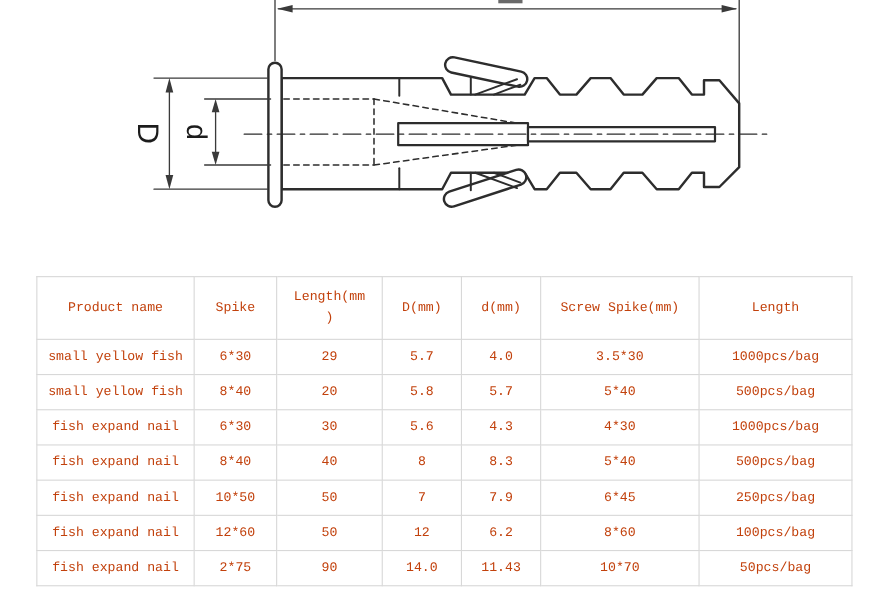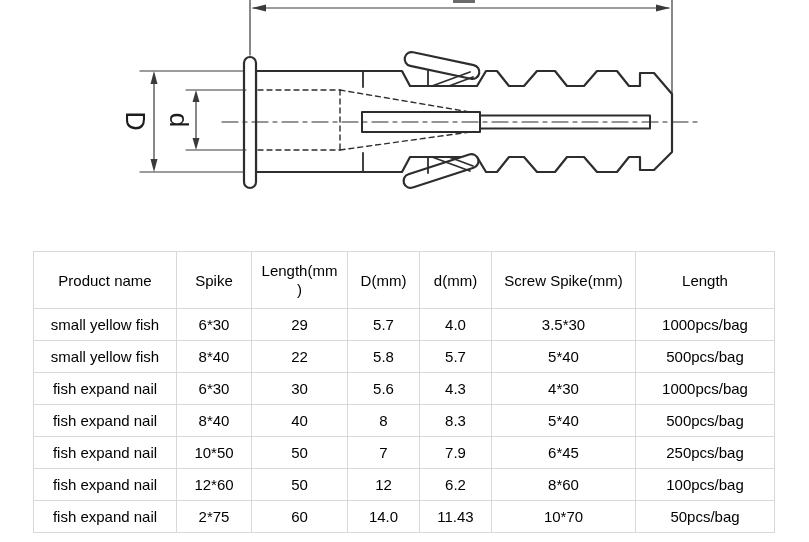--- a/index.html
+++ b/index.html
@@ -4,22 +4,22 @@
 <style>
   html,body{margin:0;padding:0;background:#ffffff;}
   .page{
     position:relative;width:809px;height:542px;background:#ffffff;
     overflow:hidden;font-family:"Liberation Sans",sans-serif;
   }
   .drawing{position:absolute;left:0;top:0;}
   table.spec{
     position:absolute;left:33px;top:251px;width:741px;
     border-collapse:collapse;table-layout:fixed;
-    font-family:Liberation Sans, sans-serif;
-    font-size:15px;color:#000000;
+    font-family:Liberation Mono, monospace;
+    font-size:12px;color:#c2410c;
   }
   table.spec th,table.spec td{
     border:1px solid #d8d8d8;text-align:center;vertical-align:middle;
     font-weight:normal;padding:0;line-height:19px;
     overflow:hidden;
   }
   table.spec thead th{height:56px;white-space:pre-line;}
   table.spec tbody td{height:31px;}
 </style>
 </head>
@@ -126,21 +126,21 @@
         <td>6*30</td>
         <td>29</td>
         <td>5.7</td>
         <td>4.0</td>
         <td>3.5*30</td>
         <td>1000pcs/bag</td>
       </tr>
       <tr>
         <td>small yellow fish</td>
         <td>8*40</td>
-        <td>22</td>
+        <td>20</td>
         <td>5.8</td>
         <td>5.7</td>
         <td>5*40</td>
         <td>500pcs/bag</td>
       </tr>
       <tr>
         <td>fish expand nail</td>
         <td>6*30</td>
         <td>30</td>
         <td>5.6</td>
@@ -171,21 +171,21 @@
         <td>12*60</td>
         <td>50</td>
         <td>12</td>
         <td>6.2</td>
         <td>8*60</td>
         <td>100pcs/bag</td>
       </tr>
       <tr>
         <td>fish expand nail</td>
         <td>2*75</td>
-        <td>60</td>
+        <td>90</td>
         <td>14.0</td>
         <td>11.43</td>
         <td>10*70</td>
         <td>50pcs/bag</td>
       </tr>
     </tbody>
   </table>
 </div>
 
 </body></html>

